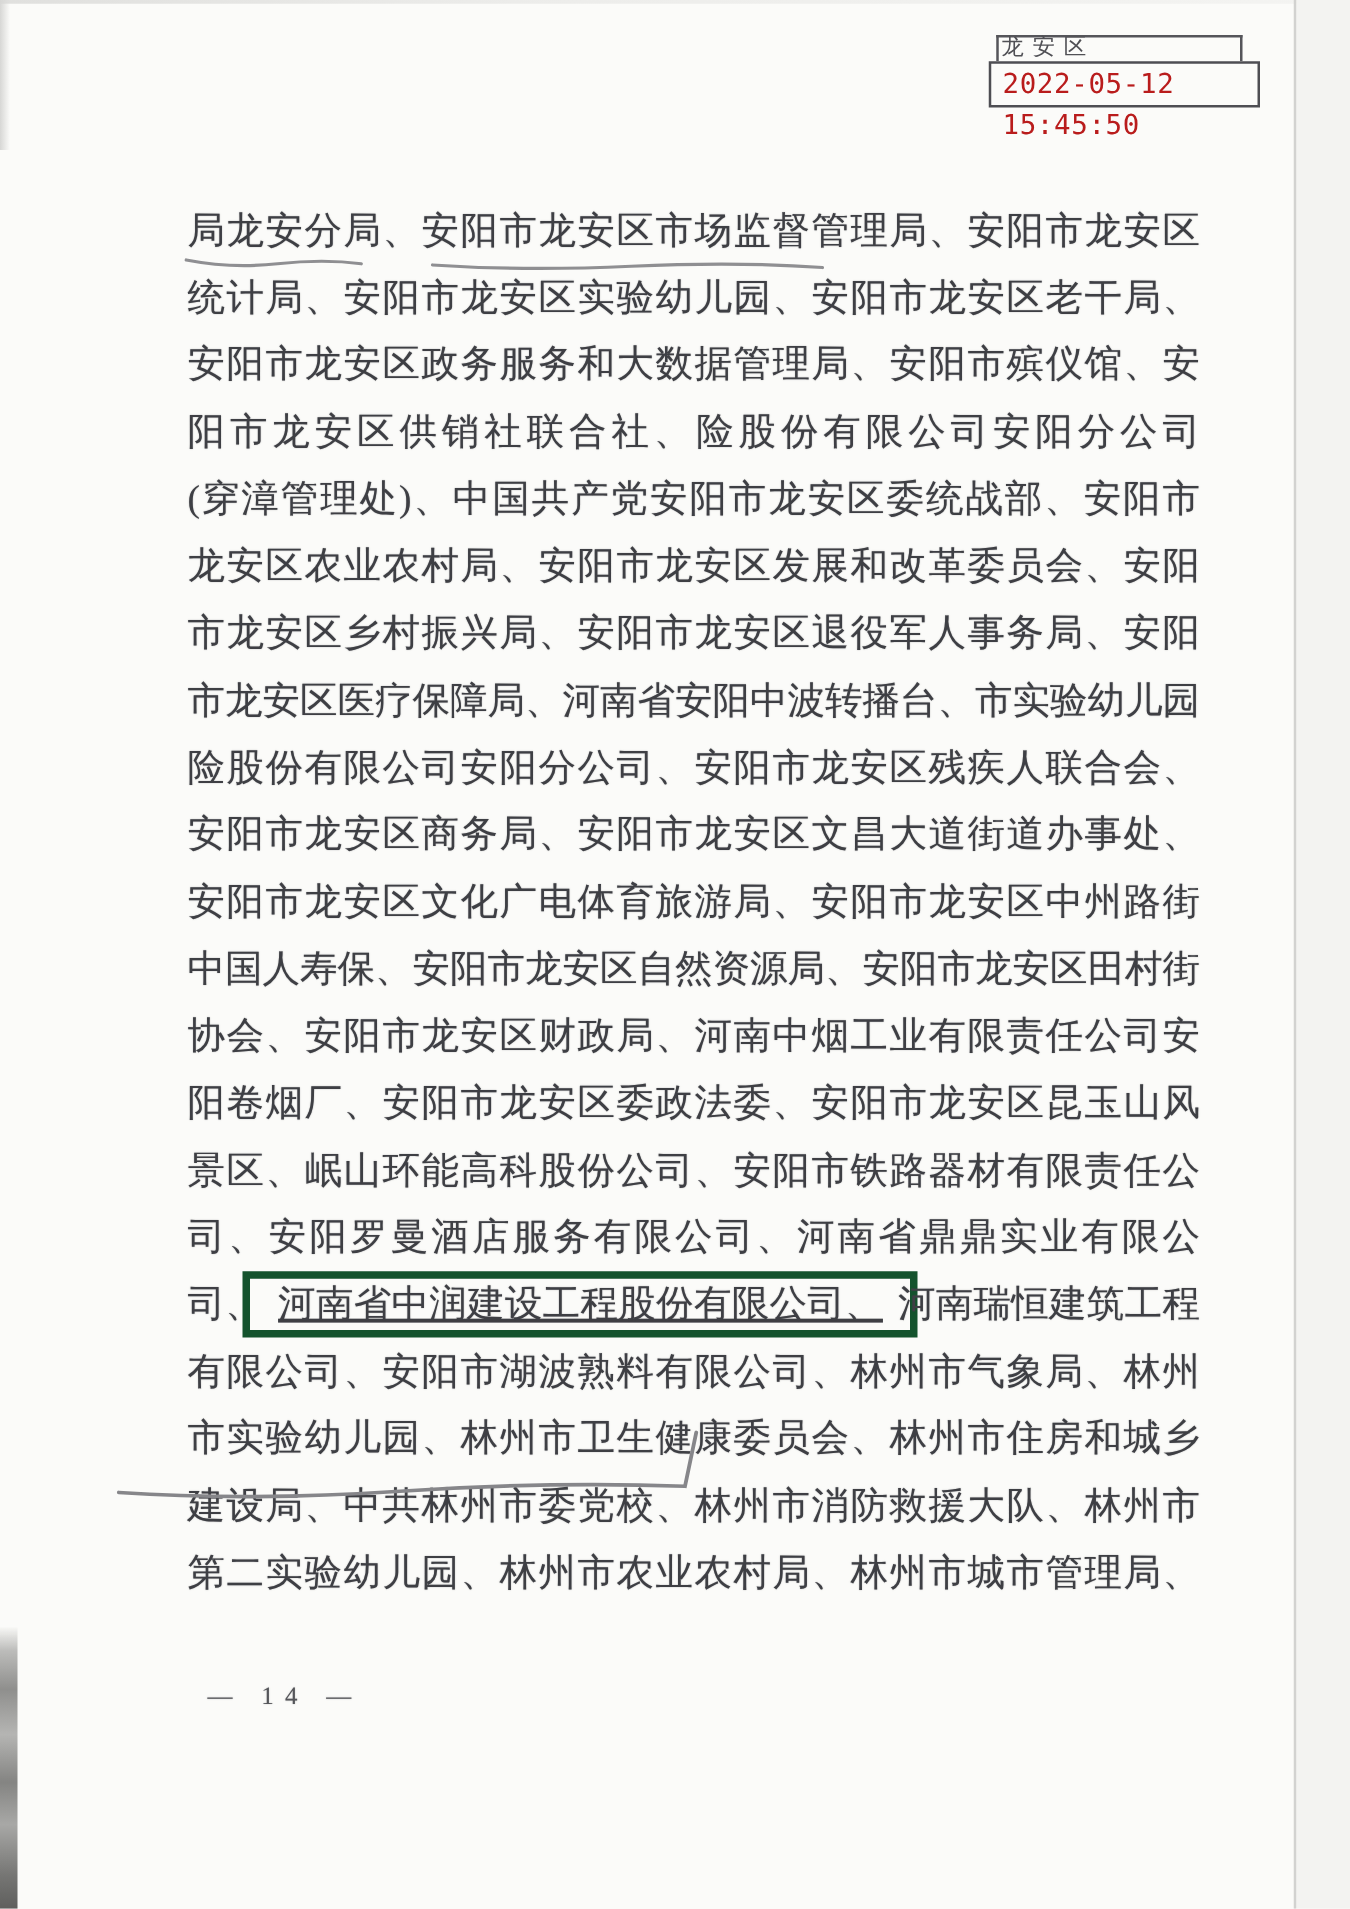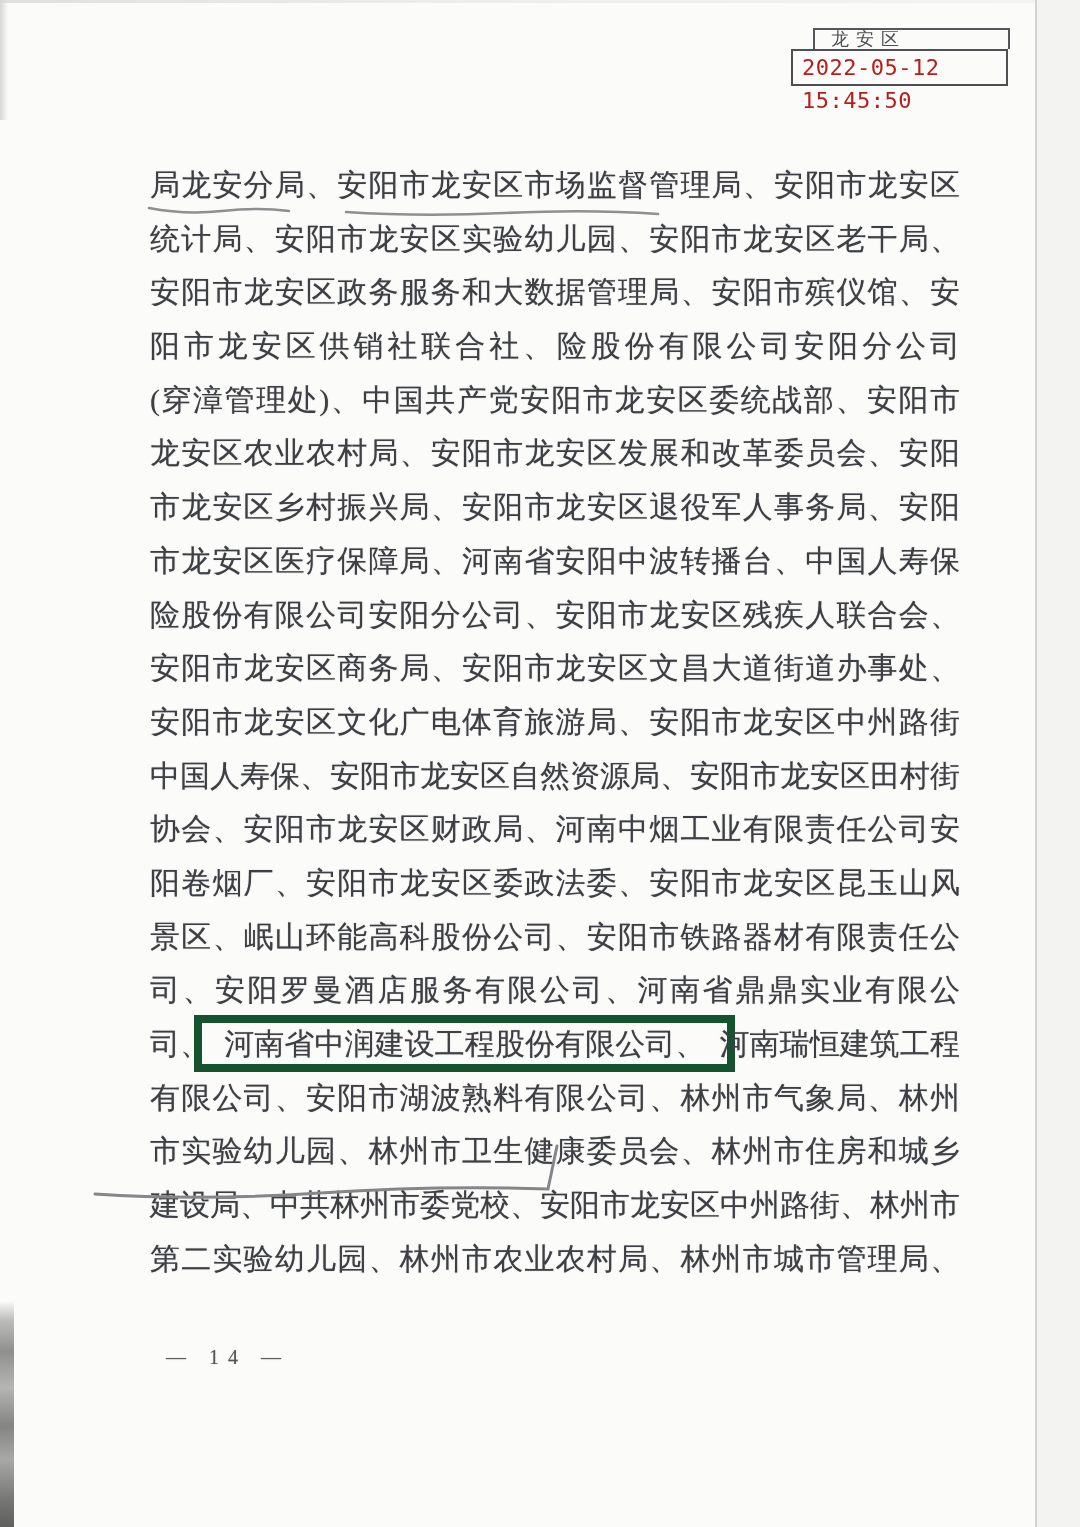--- a/index.html
+++ b/index.html
@@ -32,24 +32,24 @@
     background: #d2d2d0;
   }
   .right-margin-zone {
     position: absolute; left: 1037px; top: 0; width: 43px; height: 100%;
     background: #f3f3f1;
   }
 
   
   .stamp { position: absolute; left: 791px; top: 28px; color: #4b4b50; }
   .stamp-row1 {
-    margin-left: 22px; width: 197px; height: 21px;
+    margin-left: 6px; width: 197px; height: 21px;
     border: 2px solid #55555a; border-bottom: none;
-    font-size: 18px; line-height: 19px; padding-left: 16px;
-    letter-spacing: 7px; color: #505055;
+    font-size: 18px; line-height: 19px; padding-left: 2px;
+    letter-spacing: 7px; color: #505055; font-family: Liberation Mono, monospace;
   }
   .stamp-row2 {
     width: 217px; height: 37px;
     border: 2px solid #4e4e53;
     font-family: "DejaVu Sans Mono", "Liberation Mono", monospace;
     font-size: 22px; line-height: 33px; padding-left: 9px;
     letter-spacing: .5px; color: #b91c1c;
     background: #fbfbf9;
   }
 
@@ -57,23 +57,24 @@
   #text-block {
     position: absolute; left: 150px; top: 158px; width: 810px;
     font-size: 30px; color: #3e3f44;
     text-shadow: 0 0 1px rgba(70,70,75,.55);
   }
   .line {
     height: 53.7px; line-height: 53.7px; white-space: nowrap;
     text-align: justify; text-align-last: justify;
   }
   .hl {
-    border: 8px solid #14532d;
+    border: 6px solid #14532d;
     padding: 4px 22px;
     margin: 0 -16px;
+    text-decoration: underline;
   }
 
   
   .page-number {
     position: absolute; left: 166px; top: 1346px;
     font-size: 20px; letter-spacing: 9px; color: #55565a;
     text-shadow: 0 0 1px rgba(80,80,85,.5);
   }
 
   
@@ -97,33 +98,33 @@
 </div>
 
 <div id="text-block">
     <div class="line"><span>局龙安分局、安阳市龙安区市场监督管理局、安阳市龙安区</span></div>
     <div class="line"><span>统计局、安阳市龙安区实验幼儿园、安阳市龙安区老干局、</span></div>
     <div class="line"><span>安阳市龙安区政务服务和大数据管理局、安阳市殡仪馆、安</span></div>
     <div class="line"><span>阳市龙安区供销社联合社、险股份有限公司安阳分公司</span></div>
     <div class="line"><span>(穿漳管理处)、中国共产党安阳市龙安区委统战部、安阳市</span></div>
     <div class="line"><span>龙安区农业农村局、安阳市龙安区发展和改革委员会、安阳</span></div>
     <div class="line"><span>市龙安区乡村振兴局、安阳市龙安区退役军人事务局、安阳</span></div>
-    <div class="line"><span>市龙安区医疗保障局、河南省安阳中波转播台、中国人寿保</span></div>
+    <div class="line"><span>市龙安区医疗保障局、河南省安阳中波转播台、市实验幼儿园</span></div>
     <div class="line"><span>险股份有限公司安阳分公司、安阳市龙安区残疾人联合会、</span></div>
     <div class="line"><span>安阳市龙安区商务局、安阳市龙安区文昌大道街道办事处、</span></div>
     <div class="line"><span>安阳市龙安区文化广电体育旅游局、安阳市龙安区中州路街</span></div>
     <div class="line"><span>中国人寿保、安阳市龙安区自然资源局、安阳市龙安区田村街</span></div>
     <div class="line"><span>协会、安阳市龙安区财政局、河南中烟工业有限责任公司安</span></div>
     <div class="line"><span>阳卷烟厂、安阳市龙安区委政法委、安阳市龙安区昆玉山风</span></div>
     <div class="line"><span>景区、岷山环能高科股份公司、安阳市铁路器材有限责任公</span></div>
     <div class="line"><span>司、安阳罗曼酒店服务有限公司、河南省鼎鼎实业有限公</span></div>
     <div class="line"><span>司、</span><span class="hl">河南省中润建设工程股份有限公司、</span><span>河南瑞恒建筑工程</span></div>
     <div class="line"><span>有限公司、安阳市湖波熟料有限公司、林州市气象局、林州</span></div>
     <div class="line"><span>市实验幼儿园、林州市卫生健康委员会、林州市住房和城乡</span></div>
-    <div class="line"><span>建设局、中共林州市委党校、安阳市龙安区中州路街、林州市</span></div>
+    <div class="line"><span>建设局、中共林州市委党校、林州市消防救援大队、林州市</span></div>
     <div class="line"><span>第二实验幼儿园、林州市农业农村局、林州市城市管理局、</span></div>
   </div>
 
 <svg id="pencil-overlay" viewBox="0 0 1080 1527" xmlns="http://www.w3.org/2000/svg">
   <path d="M149 208 Q 185 215, 222 211 T 289 211" fill="none" stroke="#8f8f92" stroke-width="2.6" stroke-linecap="round"></path>
   <path d="M346 212 Q 420 217, 505 213 T 658 214" fill="none" stroke="#8f8f92" stroke-width="2.6" stroke-linecap="round"></path>
   <path d="M95 1194 Q 200 1201, 320 1193 T 548 1189 L 557 1146" fill="none" stroke="#86868a" stroke-width="3" stroke-linecap="round"></path>
 </svg>
 
 <div class="page-number">— 14 —</div>

